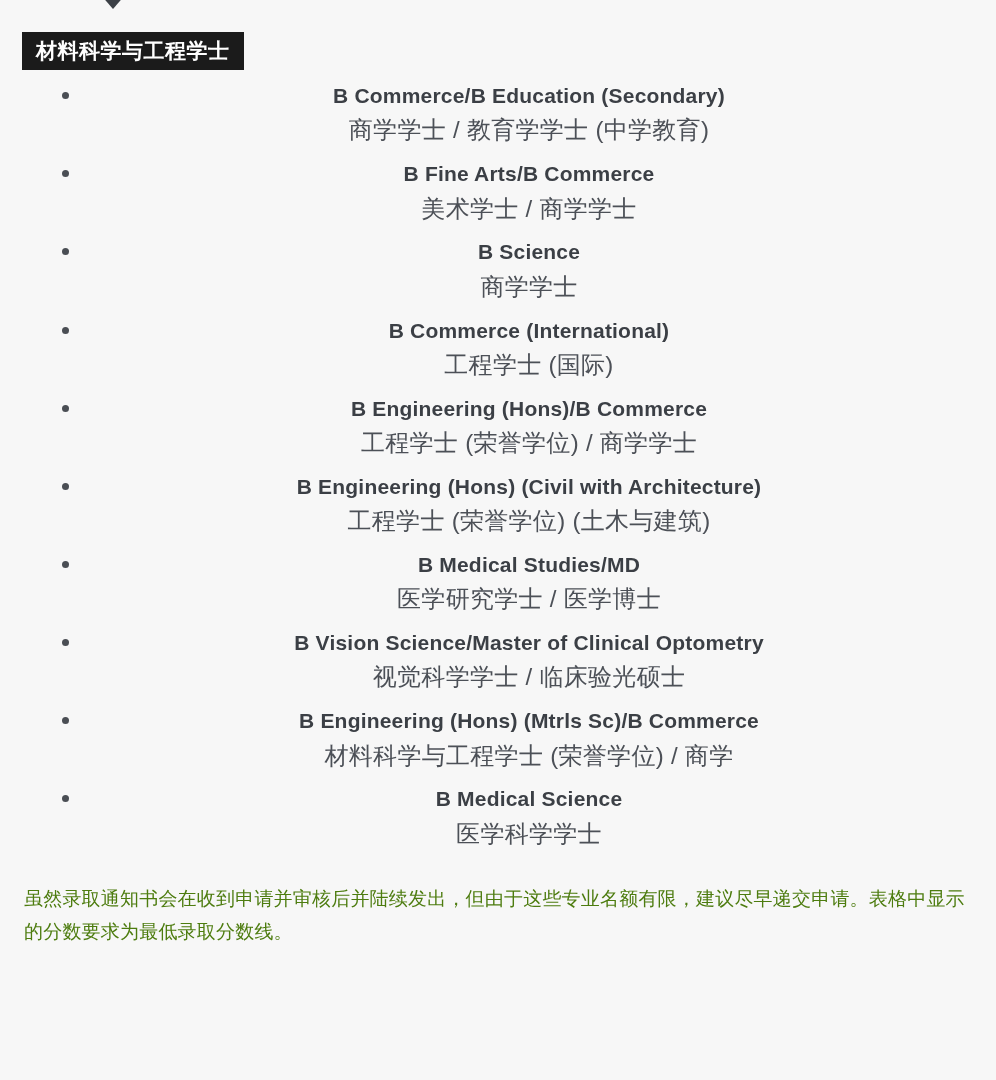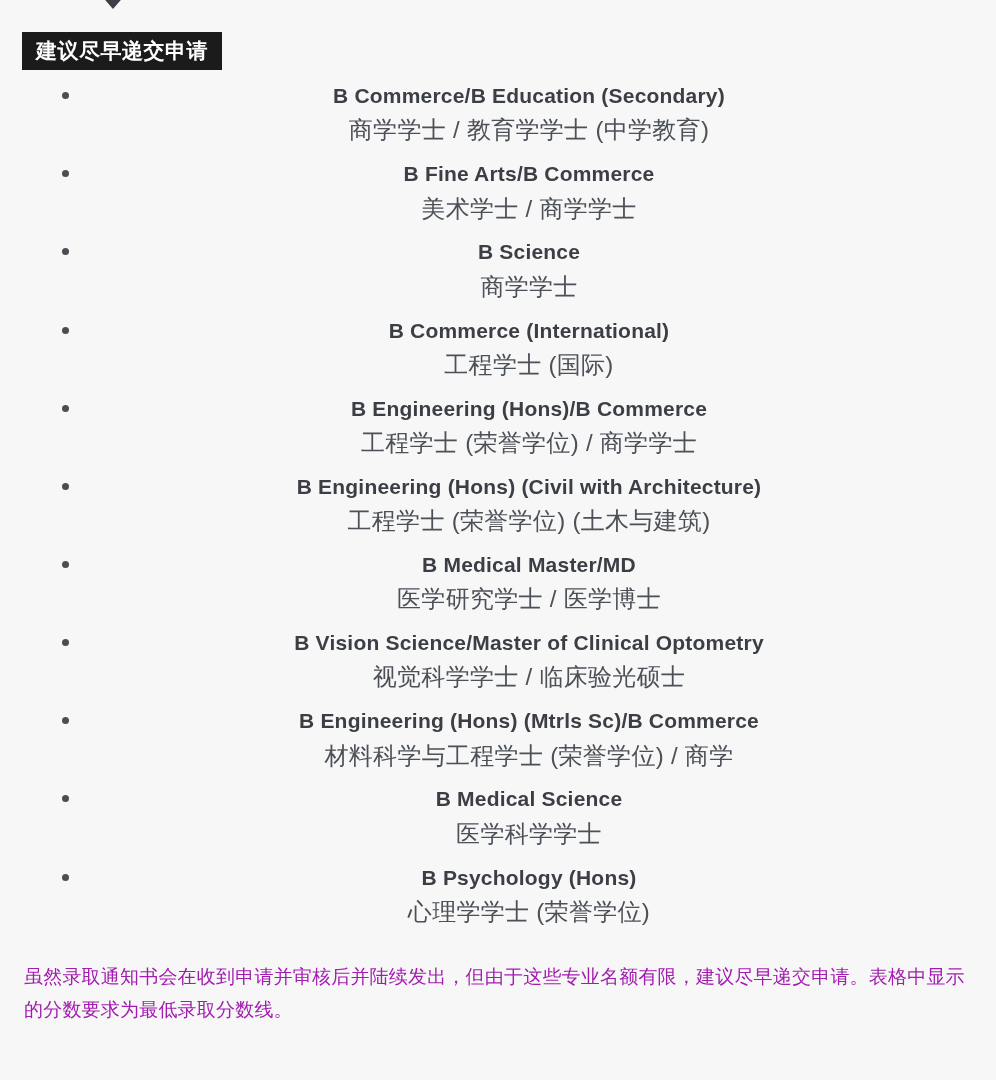--- a/index.html
+++ b/index.html
@@ -80,34 +80,34 @@
     color: #4c5057;
     line-height: 1.45;
     margin-top: 3px;
     letter-spacing: 0.3px;
   }
   .footnote {
     margin: 30px 0 0 0;
     padding: 0 4px 0 2px;
     font-size: 19px;
     line-height: 1.75;
-    color: #a21caf;
+    color: #4d7c0f;
     letter-spacing: 0.2px;
   }
 </style>
 </head>
 <body>
 
 <div class="page">
 
   <div class="arrow-wrap">
     <div class="arrow"></div>
   </div>
 
-  <div class="section-title">建议尽早递交申请</div>
+  <div class="section-title">材料科学与工程学士</div>
 
   <ul class="major-list">
     <li>
       <div class="major-en">B Commerce/B Education (Secondary)</div>
       <div class="major-cn">商学学士 / 教育学学士 (中学教育)</div>
     </li>
     <li>
       <div class="major-en">B Fine Arts/B Commerce</div>
       <div class="major-cn">美术学士 / 商学学士</div>
     </li>
@@ -121,36 +121,32 @@
     </li>
     <li>
       <div class="major-en">B Engineering (Hons)/B Commerce</div>
       <div class="major-cn">工程学士 (荣誉学位) / 商学学士</div>
     </li>
     <li>
       <div class="major-en">B Engineering (Hons) (Civil with Architecture)</div>
       <div class="major-cn">工程学士 (荣誉学位) (土木与建筑)</div>
     </li>
     <li>
-      <div class="major-en">B Medical Master/MD</div>
+      <div class="major-en">B Medical Studies/MD</div>
       <div class="major-cn">医学研究学士 / 医学博士</div>
     </li>
     <li>
       <div class="major-en">B Vision Science/Master of Clinical Optometry</div>
       <div class="major-cn">视觉科学学士 / 临床验光硕士</div>
     </li>
     <li>
       <div class="major-en">B Engineering (Hons) (Mtrls Sc)/B Commerce</div>
       <div class="major-cn">材料科学与工程学士 (荣誉学位) / 商学</div>
     </li>
     <li>
       <div class="major-en">B Medical Science</div>
       <div class="major-cn">医学科学学士</div>
     </li>
-    <li>
-      <div class="major-en">B Psychology (Hons)</div>
-      <div class="major-cn">心理学学士 (荣誉学位)</div>
-    </li>
   </ul>
 
   <p class="footnote">虽然录取通知书会在收到申请并审核后并陆续发出，但由于这些专业名额有限，建议尽早递交申请。表格中显示的分数要求为最低录取分数线。</p>
 
 </div>
 
 </body></html>

